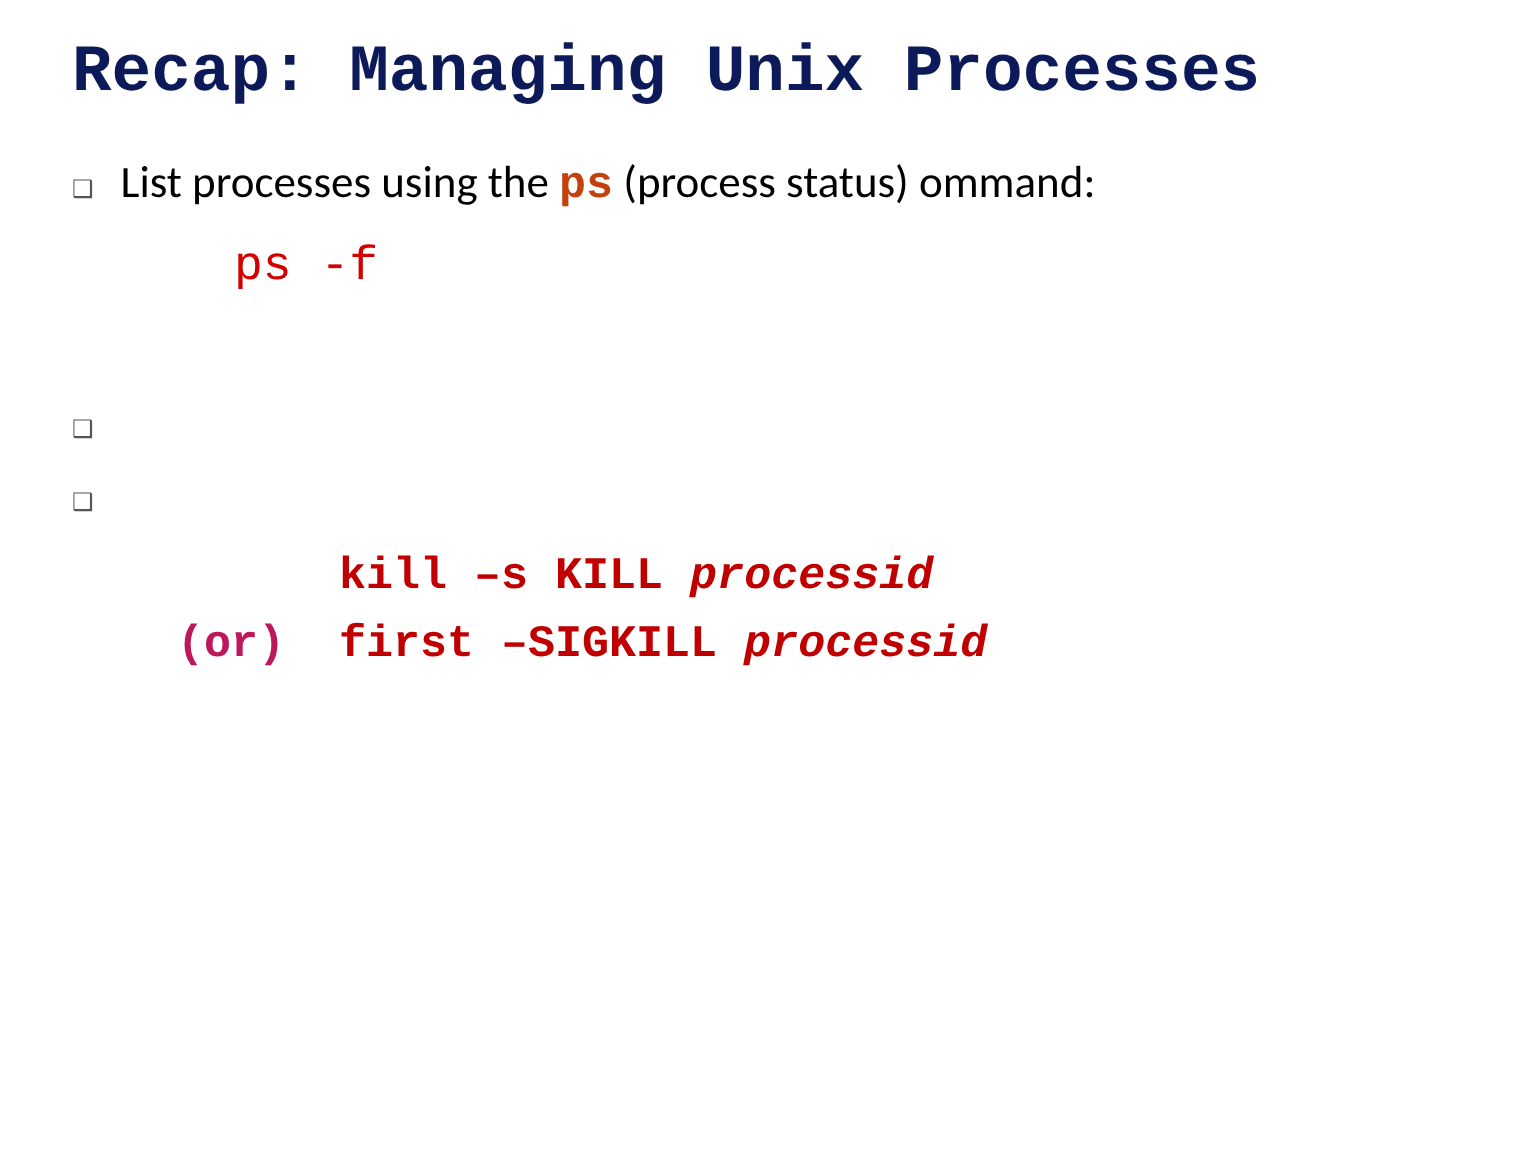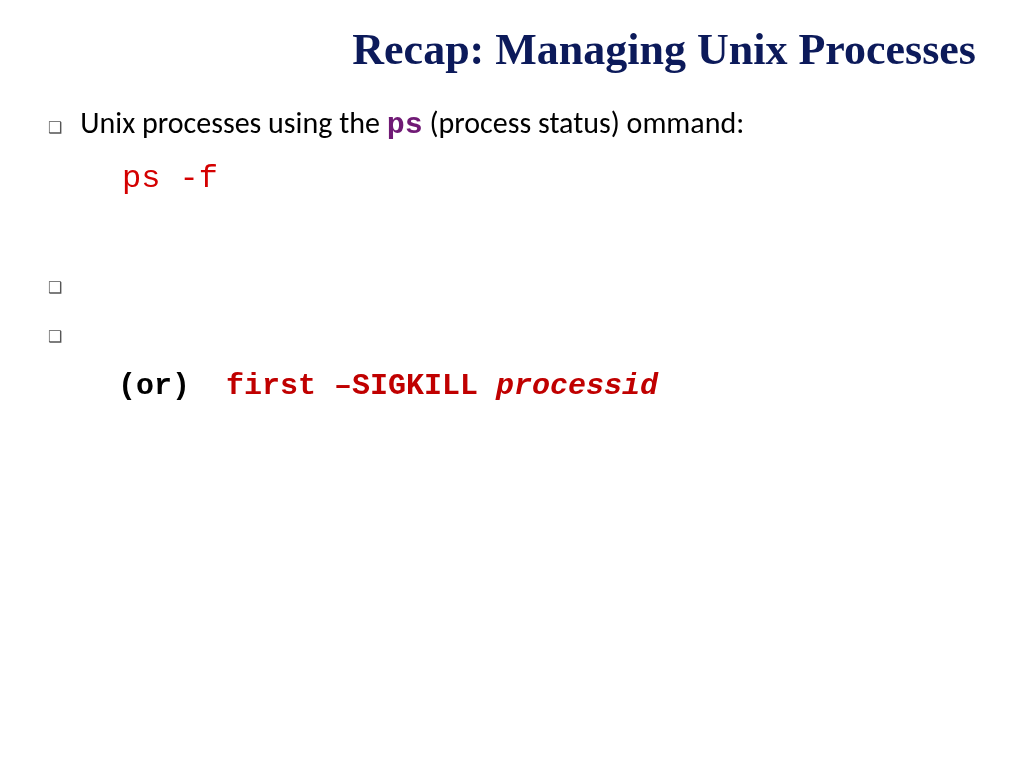--- a/index.html
+++ b/index.html
@@ -11,87 +11,88 @@
     font-family: Calibri, "Segoe UI", sans-serif;
     overflow: hidden;
   }
   .slide {
     padding: 24px 48px;
   }
   .title {
     font-size: 44px;
     font-weight: bold;
     color: #0c1a5a;
-    text-align: right;
+    text-align: left;
     margin-bottom: 28px;
-    font-family: Liberation Serif, serif;
+    font-family: Liberation Mono, monospace;
   }
   .bullet {
     display: flex;
     align-items: flex-start;
     font-size: 30px;
     color: #000;
     margin-bottom: 14px;
     line-height: 1.35;
   }
   .bullet-marker {
     font-size: 16px;
     margin-right: 18px;
     margin-top: 14px;
     color: #555;
   }
   .code-inline {
     font-family: "Courier New", monospace;
     font-weight: bold;
-    color: #701a75;
+    color: #c2410c;
   }
   .code-block {
     font-family: "Courier New", monospace;
     font-size: 32px;
     color: #d40000;
-    margin-left: 74px;
+    margin-left: 108px;
     margin-bottom: 42px;
   }
   .spacer1 { height: 24px; }
   .kill-block {
     font-family: "Courier New", monospace;
     font-size: 30px;
     font-weight: bold;
     margin-left: 70px;
     line-height: 1.5;
     margin-top: 16px;
   }
   .kill-line { white-space: pre; }
   .red { color: #c00000; }
-  .black { color: #000000; text-align: center; }
+  .black { color: #be185d; text-align: center; }
   .ital { font-style: italic; }
 </style>
 </head>
 <body>
 
 <div class="slide">
 
   <div class="title">Recap: Managing Unix Processes</div>
 
   <div class="bullet">
     <span class="bullet-marker">❑</span>
     <span>
-      <span>Unix processes using the </span><span class="code-inline">ps</span><span> (process status) ommand:</span>
+      <span>List processes using the </span><span class="code-inline">ps</span><span> (process status) ommand:</span>
     </span>
   </div>
 
   <div class="code-block">ps -f</div>
 
   <div class="spacer1"></div>
 
   <div class="bullet">
     <span class="bullet-marker">❑</span>
   </div>
 
   <div class="bullet">
     <span class="bullet-marker">❑</span>
   </div>
 
   <div class="kill-block">
+    <div class="kill-line"><span class="red">      </span><span class="red">kill –s KILL </span><span class="red ital">processid</span></div>
     <div class="kill-line"><span class="black">(or)</span><span class="red">  </span><span class="red">first –SIGKILL </span><span class="red ital">processid</span></div>
   </div>
 
 </div>
 
 </body></html>

